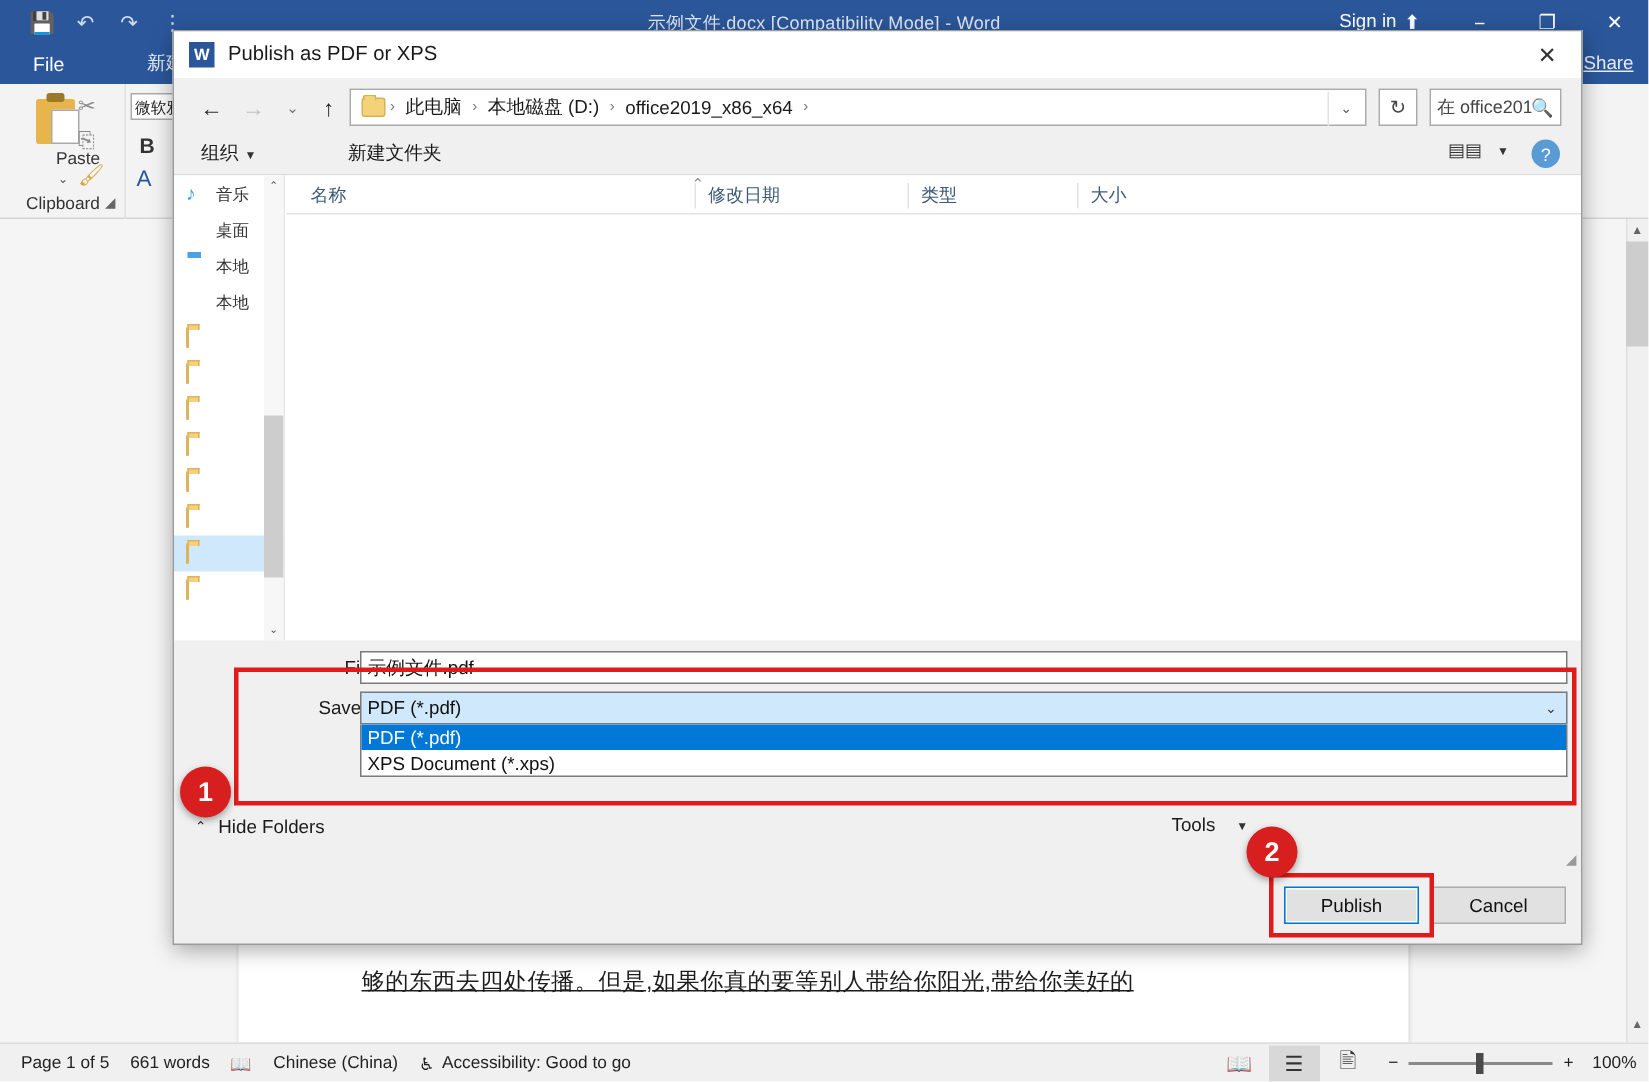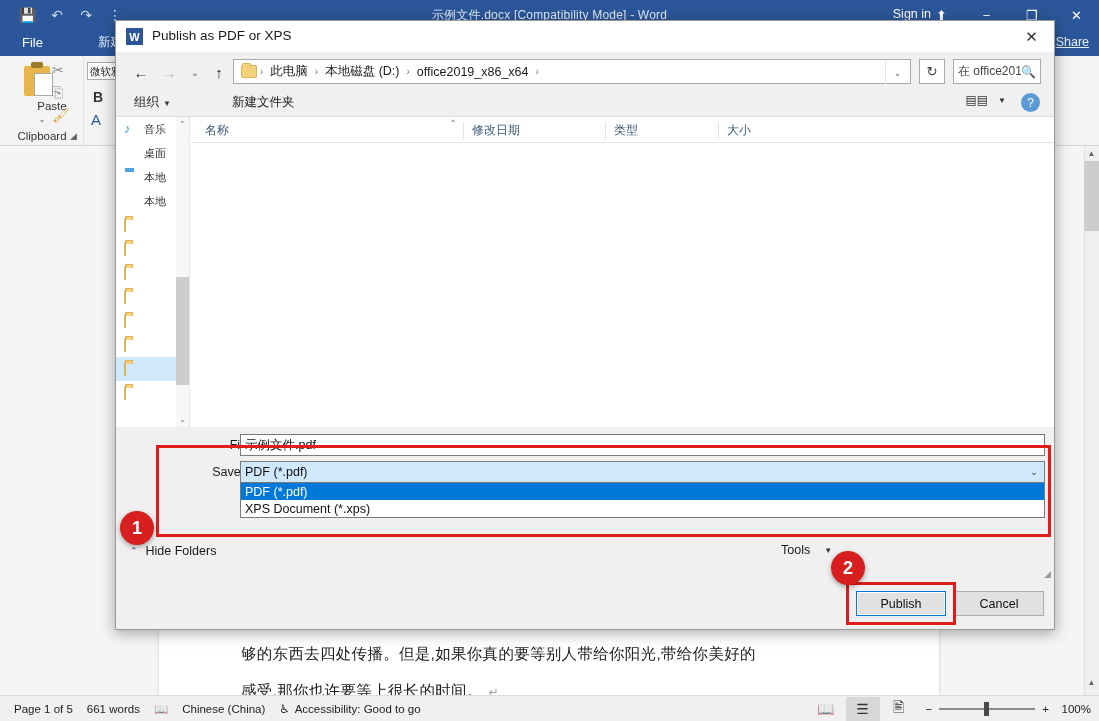--- a/index.html
+++ b/index.html
@@ -70,21 +70,21 @@
 
   .word-canvas {
     position: absolute; left: 0; top: 146px; width: 1099px; height: 549px;
     background: #f5f5f5;
   }
   .page-sheet {
     position: absolute; left: 159px; top: 0px; width: 780px; height: 549px;
     background: #fff; box-shadow: 0 0 3px rgba(0,0,0,.18);
   }
   .doc-line { position: absolute; left: 82px; font-size: 15.5px; color: #1d1d1d;
-              letter-spacing: .3px; white-space: nowrap; }
+              letter-spacing: .3px; white-space: nowrap; text-decoration: underline; }
   .doc-line.l1 { top: 498px; }
   .doc-line.l2 { top: 535px; }
   .para-mark { color: #9d9d9d; font-size: 12px; margin-left: 6px; }
   .vscroll-track { position: absolute; right: 0; top: 146px; width: 15px; height: 549px;
                    background: #f0f0f0; border-left: 1px solid #e0e0e0; }
   .vscroll-up { position: absolute; right: 0; top: 146px; width: 15px; height: 15px;
                 font-size: 8px; color: #666; display:flex; align-items:center; justify-content:center; }
   .vscroll-thumb { position: absolute; right: 0; top: 161px; width: 15px; height: 70px;
                    background: #cdcdcd; }
   .updown-btns { position: absolute; right: 0; bottom: 0px; width: 15px; height: 46px; }
@@ -291,23 +291,20 @@
     <div class="grp-font">
       <div class="fontbox">微软雅黑</div>
       <div class="bold-b">B</div>
       <div class="fontcolor-a">A</div>
     </div>
   </div>
 
   <div class="word-canvas">
     <div class="page-sheet">
       <div class="doc-line l1">够的东西去四处传播。但是,如果你真的要等别人带给你阳光,带给你美好的</div>
-      <div class="doc-line l2">
-        <span>感受,那你也许要等上很长的时间。</span><span class="para-mark">↵</span>
-      </div>
     </div>
   </div>
 
   <div class="vscroll-track"></div>
   <div class="vscroll-up">▲</div>
   <div class="vscroll-thumb"></div>
   <div class="updown-btns">
     <span>▲</span>
     <span>●</span>
     <span>▼</span>
@@ -434,21 +431,21 @@
 
         <div class="side-scroll">
           <div class="ss-up">⌃</div>
           <div class="ss-thumb"></div>
           <div class="ss-dn">⌄</div>
         </div>
       </div>
 
       <div class="list-pane">
         <div class="col-head">
-          <div class="ch" style="left:0px;width:265px;border-left:none;padding-left:14px">
+          <div class="ch" style="left:12px;width:265px;border-left:none;padding-left:4px">
             <span>名称</span>
             <span class="ch-sortmark">⌃</span>
           </div>
           <div class="ch" style="left:272px;width:140px">修改日期</div>
           <div class="ch" style="left:414px;width:110px">类型</div>
           <div class="ch" style="left:527px;width:88px">大小</div>
         </div>
 
       </div>
     </div>

